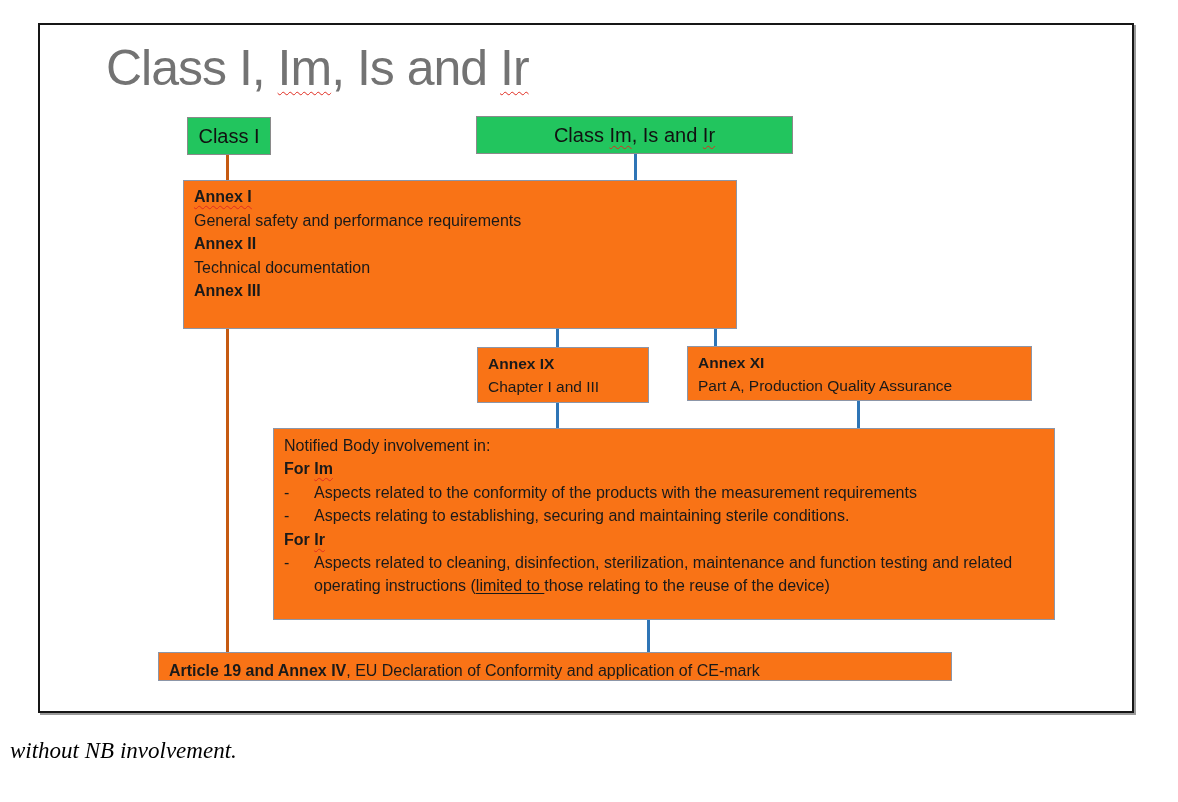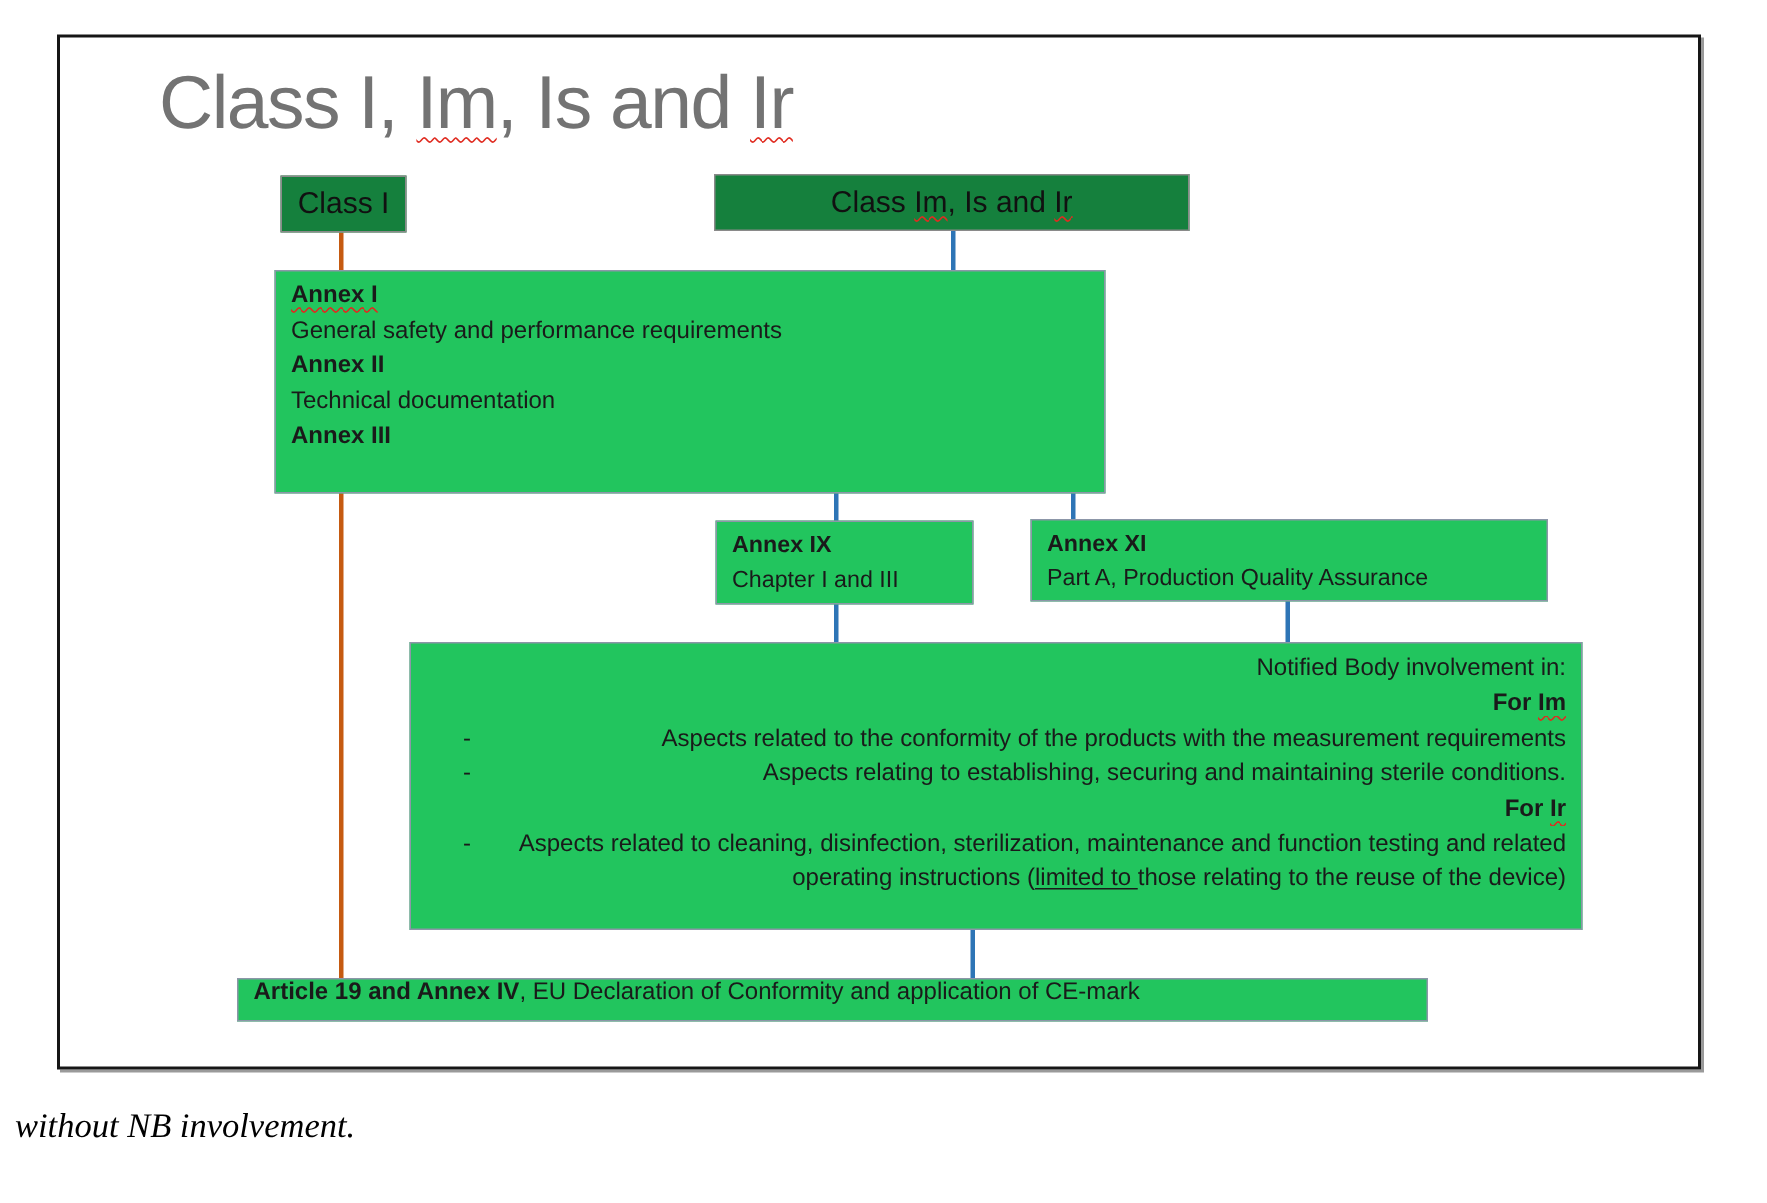--- a/index.html
+++ b/index.html
@@ -8,32 +8,32 @@
   .frame{position:absolute;left:38px;top:23px;width:1092px;height:686px;
          border:2px solid #161616;box-shadow:2px 2px 0 #9a9a9a;background:#fff;z-index:0;}
   .title{position:absolute;left:106px;top:40px;font-size:50px;line-height:56px;
          letter-spacing:-1px;color:#737373;white-space:nowrap;z-index:3;}
   .wavy{text-decoration:underline;text-decoration-style:wavy;
         text-decoration-color:#E02B20;text-decoration-thickness:1px;
         text-underline-offset:3px;}
   .title .wavy{text-underline-offset:6px;}
   .ul{text-decoration:underline;text-underline-offset:2px;}
   .b{font-weight:bold;}
-  .node{position:absolute;background:#22c55e;border:1.5px solid #8C96A8;
+  .node{position:absolute;background:#f97316;border:1.5px solid #8C96A8;
         box-sizing:border-box;z-index:2;font-size:16px;}
-  .gray{background:#15803d;border:1.5px solid #8A8A8A;display:flex;
+  .gray{background:#22c55e;border:1.5px solid #8A8A8A;display:flex;
         align-items:center;justify-content:center;font-size:20px;color:#111;}
   .box-class1{left:187px;top:117px;width:84px;height:38px;}
   .box-classim{left:476px;top:116px;width:317px;height:38px;}
   .box-annex{left:183px;top:180px;width:554px;height:149px;padding:4px 10px;line-height:23.6px;}
   .box-annex9{left:477px;top:347px;width:172px;height:56px;padding:4px 10px;line-height:23px;font-size:15.5px;}
   .box-annex11{left:687px;top:346px;width:345px;height:55px;padding:4px 10px;line-height:23px;font-size:15.5px;}
-  .box-nb{left:273px;top:428px;width:782px;height:192px;padding:5px 10px;line-height:23.4px;text-align:right;}
+  .box-nb{left:273px;top:428px;width:782px;height:192px;padding:5px 10px;line-height:23.4px;}
   .box-article{left:158px;top:652px;width:794px;height:29px;display:flex;
-               align-items:flex-start;padding:0 10px;white-space:nowrap;}
+               align-items:flex-end;padding:0 10px;white-space:nowrap;}
   .bullet{display:flex;}
   .bullet .dash{width:30px;flex-shrink:0;}
   .bullet .btxt{flex:1;}
   .vline{position:absolute;width:3px;z-index:1;}
   .blue{background:#2E75B6;}
   .orange{background:#C55A11;}
   .c-orange{left:226px;top:155px;height:497px;}
   .c1{left:634px;top:154px;height:26px;}
   .c2{left:556px;top:328px;height:20px;}
   .c3{left:714px;top:328px;height:18px;}

